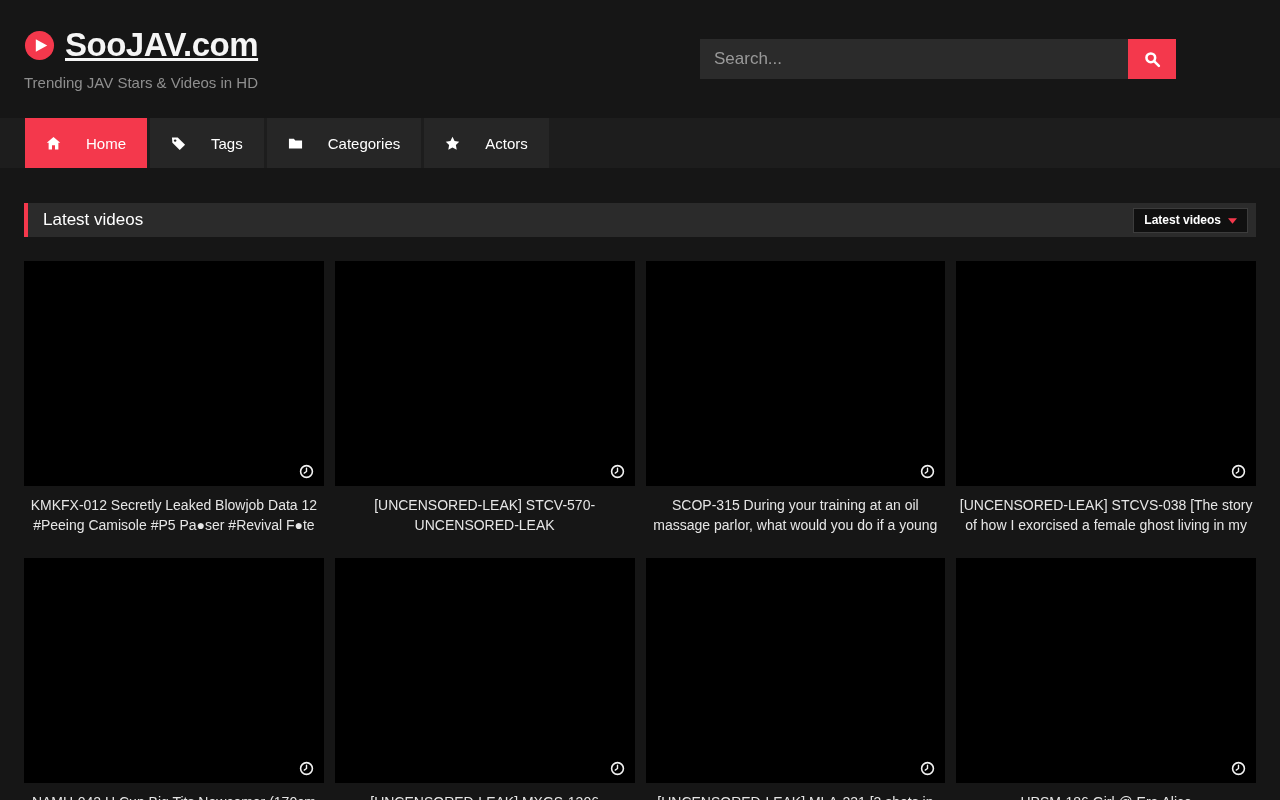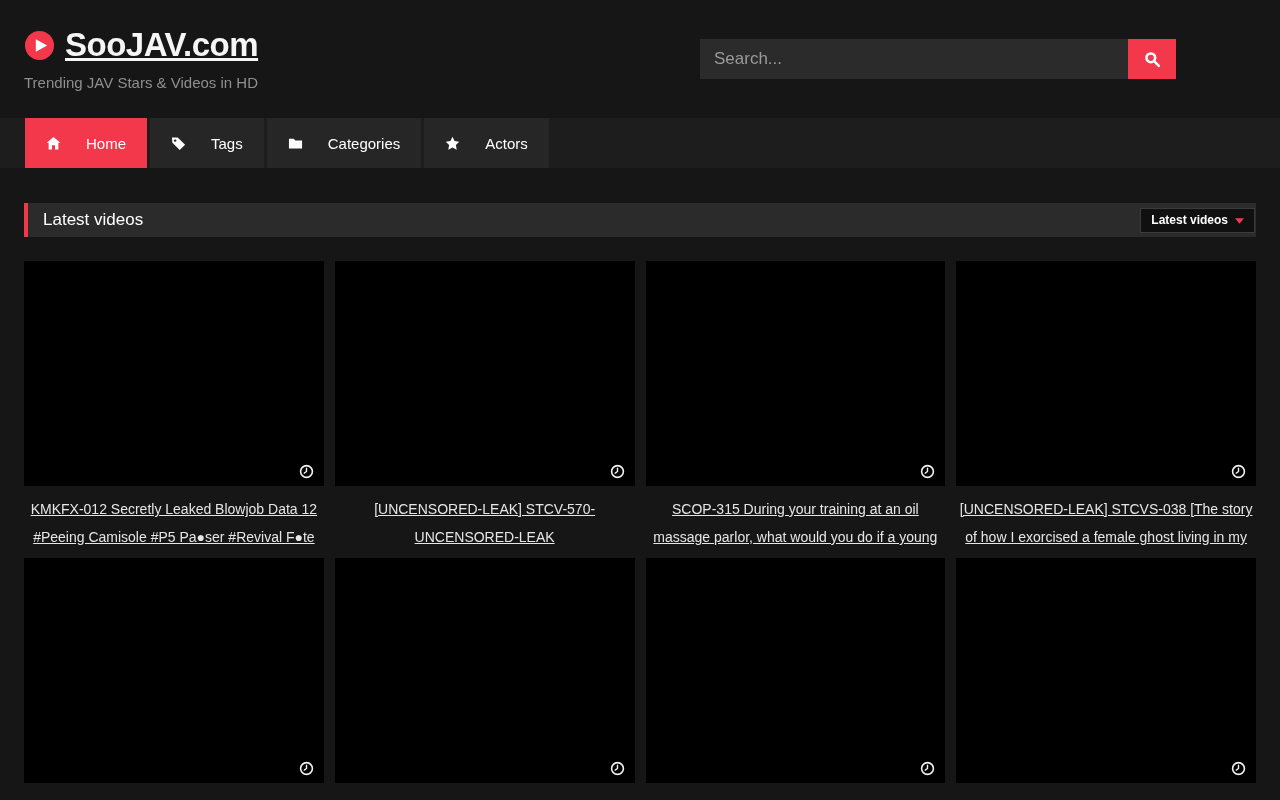--- a/index.html
+++ b/index.html
@@ -87,21 +87,21 @@
   .nav-item .nicon { display: flex; align-items: center; color: #fff; }
 
   
   .content { margin: 35px 24px 0; }
   .section-bar {
     height: 34px;
     background: #2b2b2b;
     border-left: 4px solid #f4384c;
     display: flex;
     align-items: center;
-    padding: 0 1px 0 15px;
+    padding: 0 8px 0 15px;
   }
   .section-title { font-size: 17px; color: #fff; }
   .sort-btn {
     margin-left: auto;
     height: 25px;
     background: #101010;
     border: 1px solid #3c3c3c;
     color: #fff;
     font-size: 12px;
     font-weight: bold;
@@ -132,28 +132,27 @@
     right: 10px;
     bottom: 7px;
     width: 15px;
     height: 15px;
     opacity: 0.95;
   }
   .card-title {
     height: 72px;
     padding: 9px 2px 0;
     font-size: 14px;
-    line-height: 28px;
+    line-height: 20px;
     color: #e6e6e6;
     text-align: center;
     display: -webkit-box;
     -webkit-line-clamp: 2;
     -webkit-box-orient: vertical;
     overflow: hidden;
-    text-decoration: underline;
   }
 </style>
 </head>
 <body>
 
 <div class="header">
   <div class="brand-row">
     <span style="display:flex;">
       <svg width="31" height="31" viewBox="0 0 32 32">
         <circle cx="16" cy="16" r="15" fill="#f4384c"></circle>

